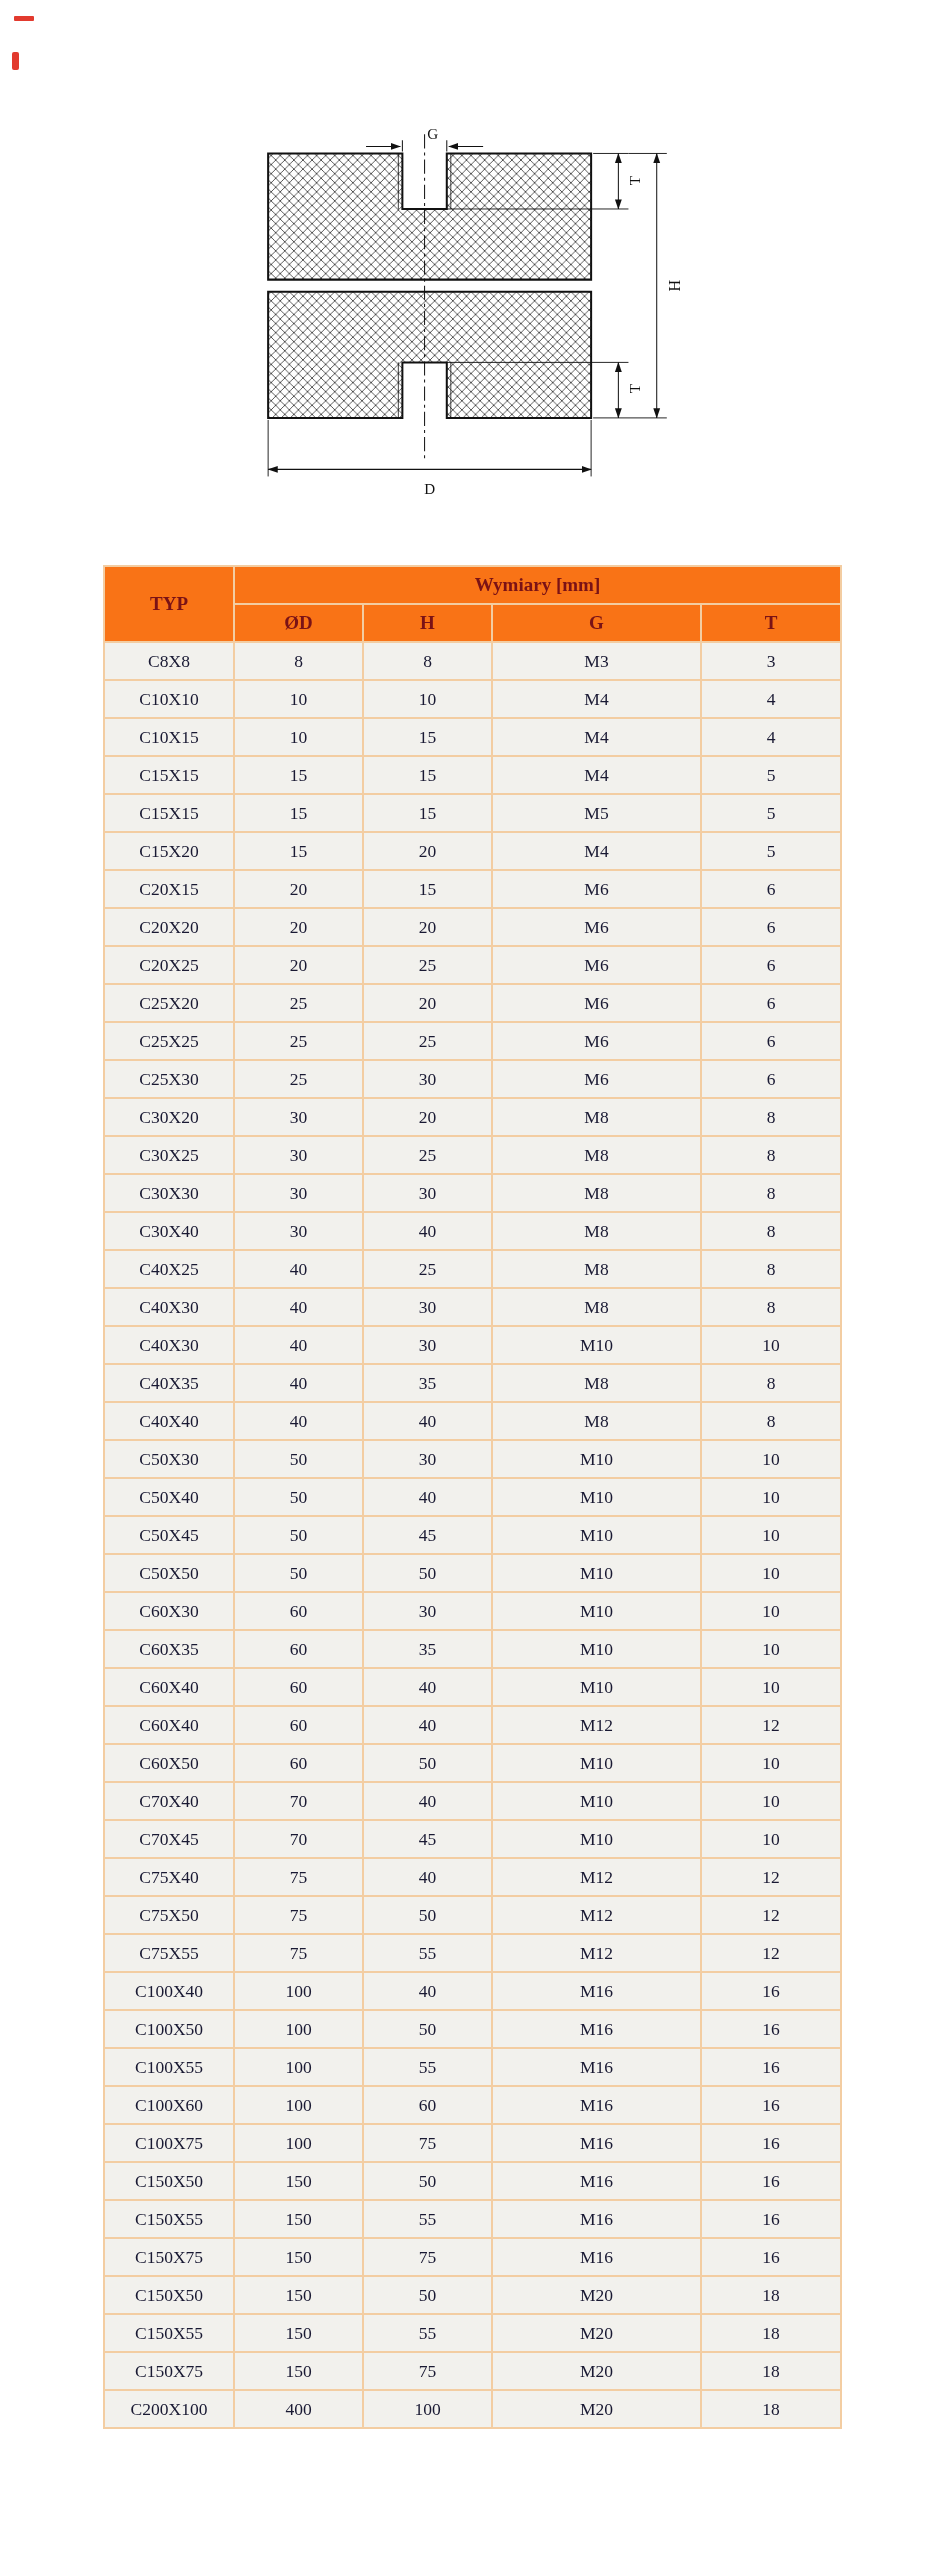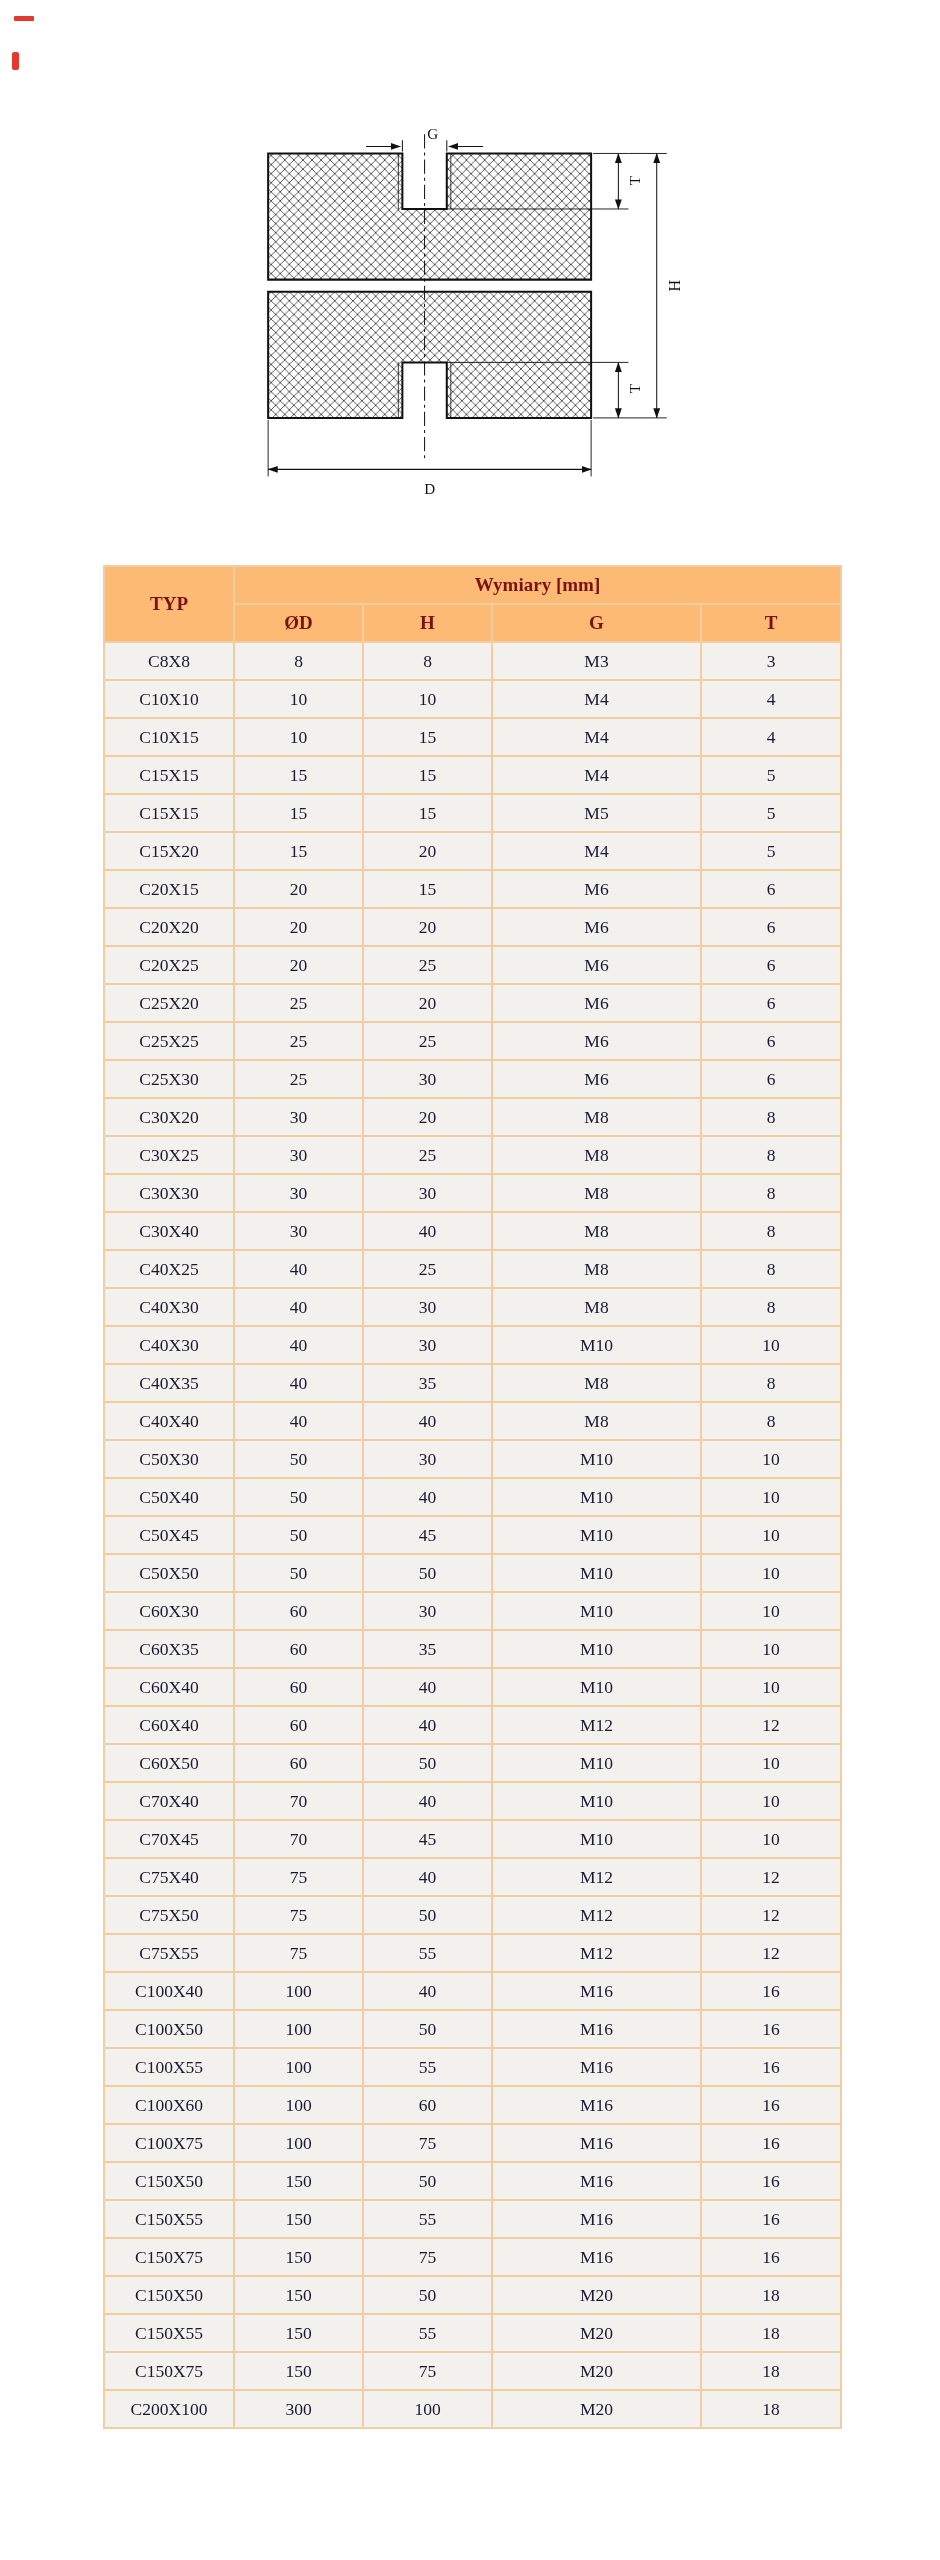--- a/index.html
+++ b/index.html
@@ -25,21 +25,21 @@
   col.c-od{width:129px;}
   col.c-h{width:129px;}
   col.c-g{width:209px;}
   col.c-t{width:140px;}
   table.dim th, table.dim td{
     border:2px solid #f3cda2;
     text-align:center;vertical-align:middle;
     padding:0 4px;height:36px;line-height:1.05;
   }
   table.dim thead th{
-    background:#fdba74;color:#7a1216;
+    background:#f97316;color:#7a1216;
     font-size:19px;font-weight:bold;
   }
   table.dim td{
     background:#f2f1ed;color:#191933;
     font-size:17.5px;font-weight:normal;
   }
   svg text{font-family:"Liberation Serif", serif;fill:#111;}
 </style>
 </head>
 <body>
@@ -434,19 +434,19 @@
   </tr>
       <tr>
     <td>C150X75</td>
     <td>150</td>
     <td>75</td>
     <td>M20</td>
     <td>18</td>
   </tr>
       <tr>
     <td>C200X100</td>
-    <td>300</td>
+    <td>400</td>
     <td>100</td>
     <td>M20</td>
     <td>18</td>
   </tr>
     </tbody>
 </table>
 
 </body></html>

